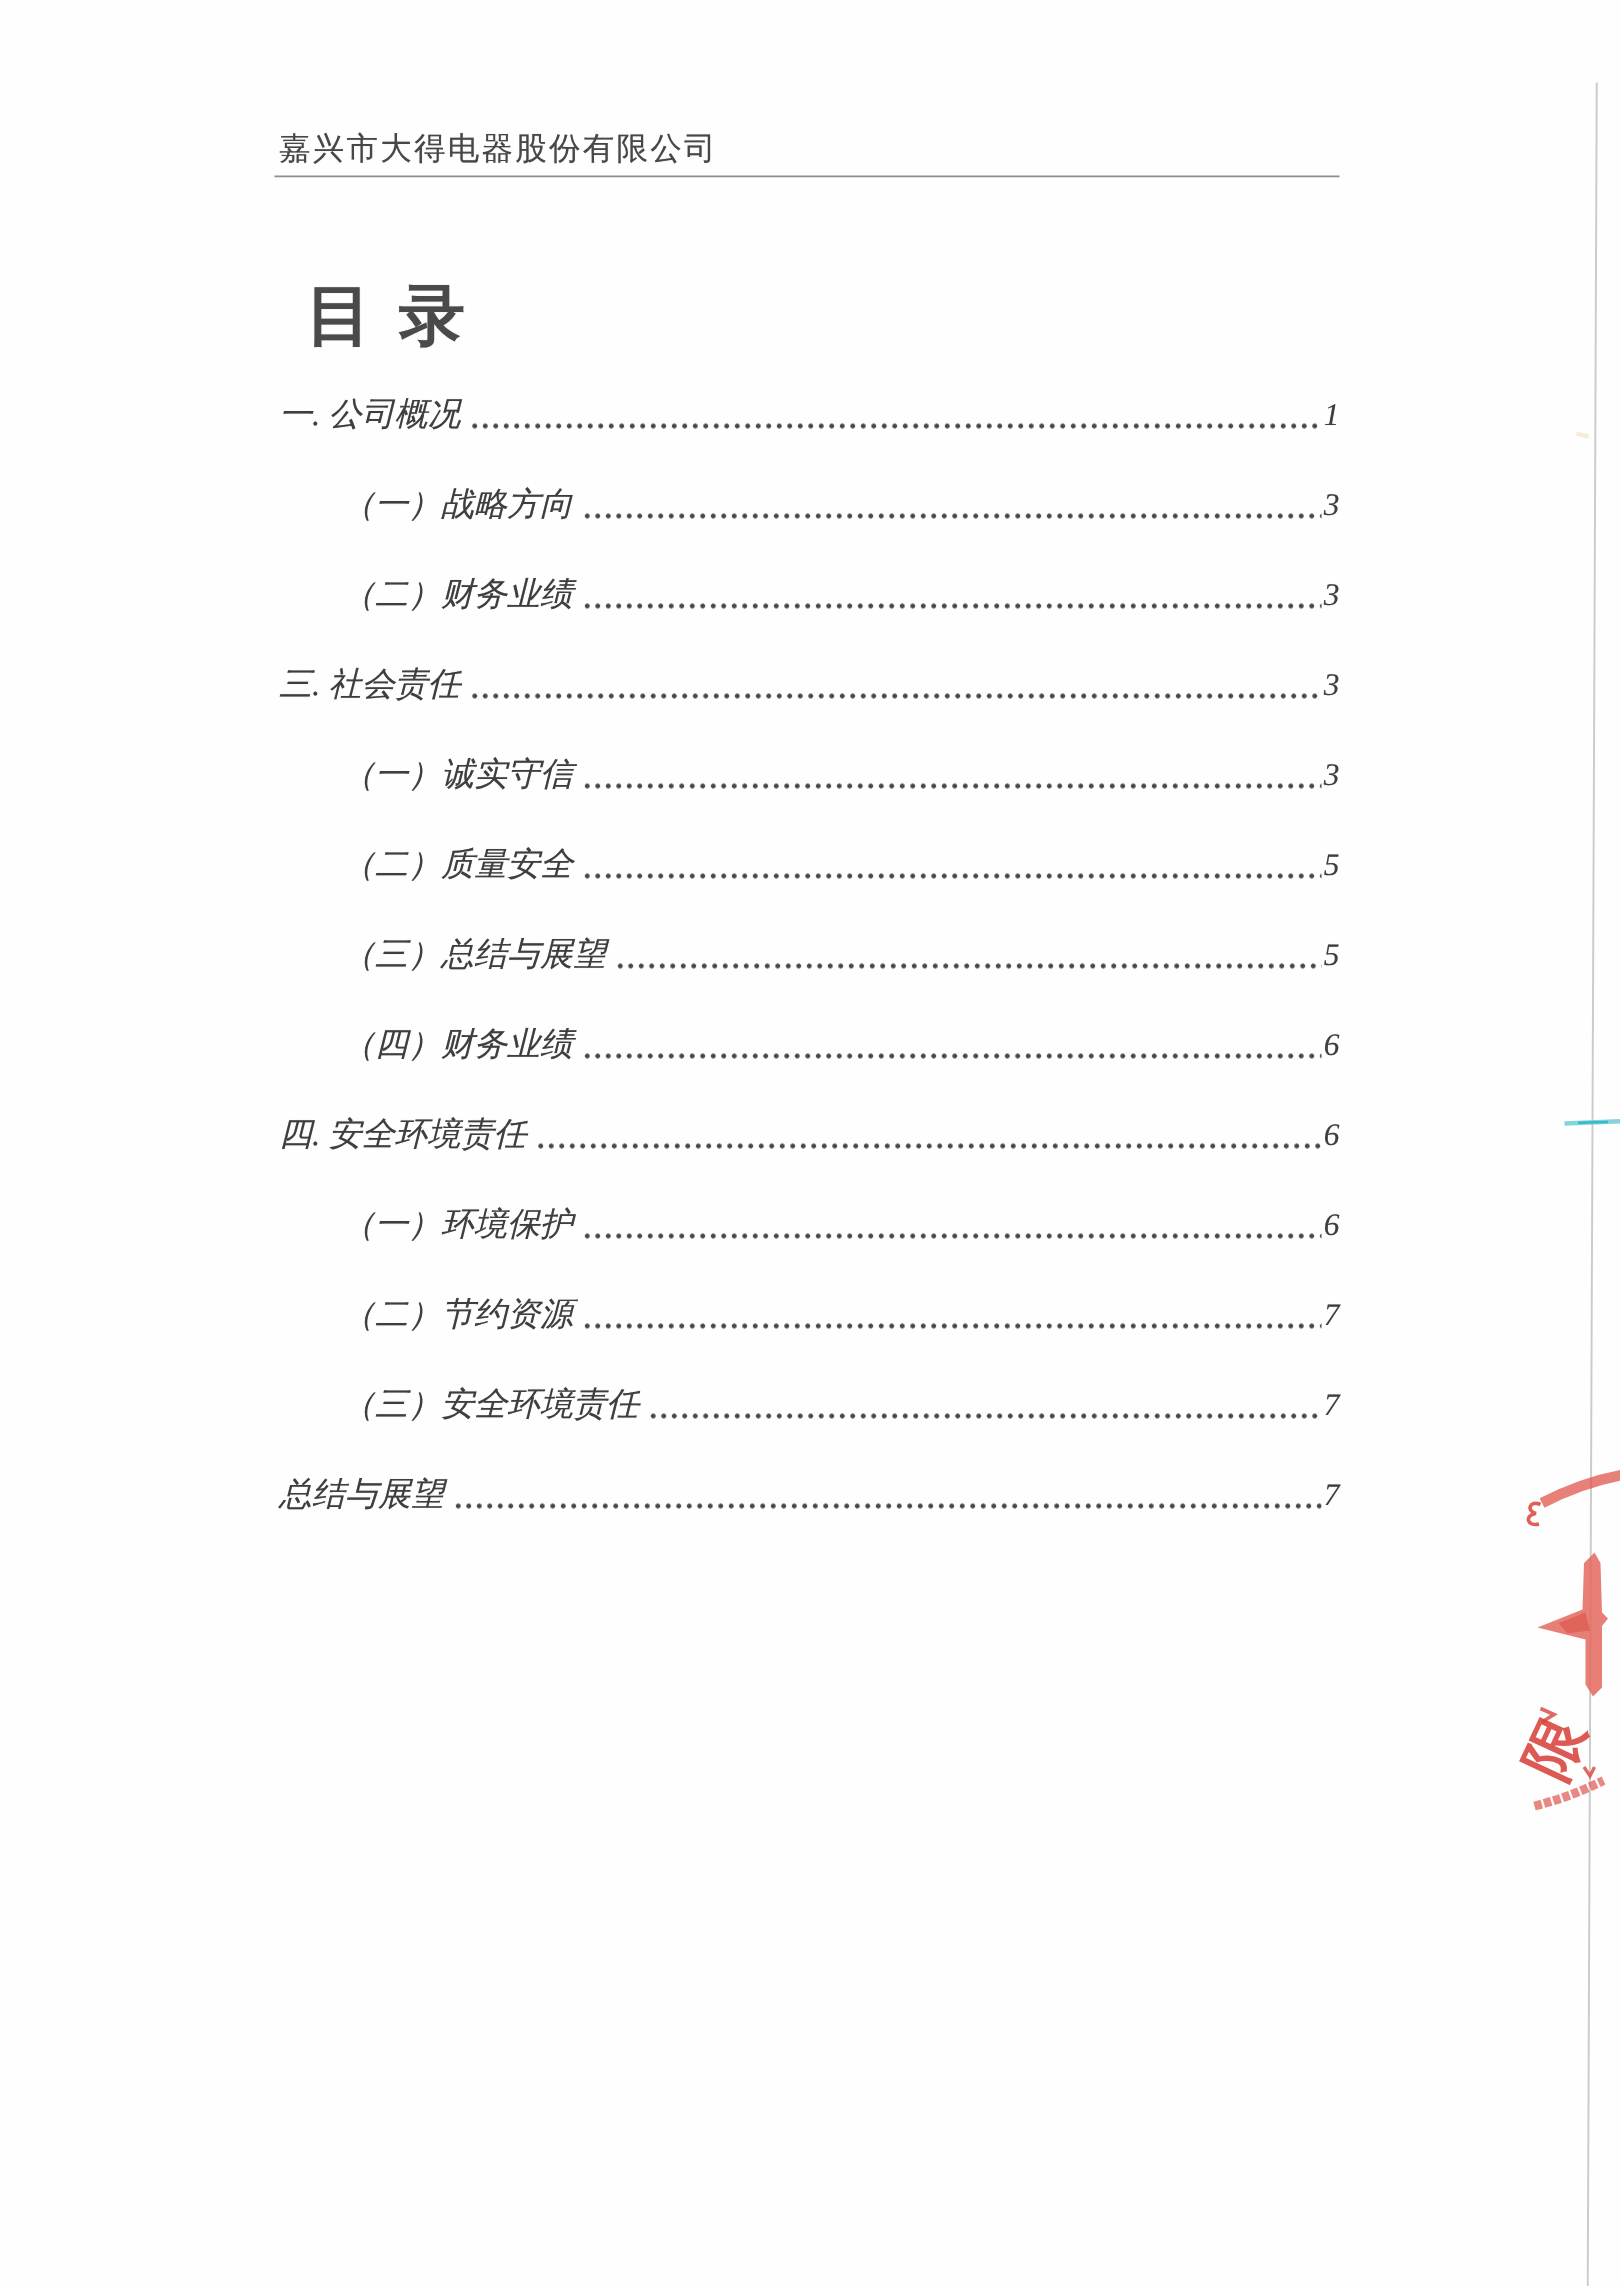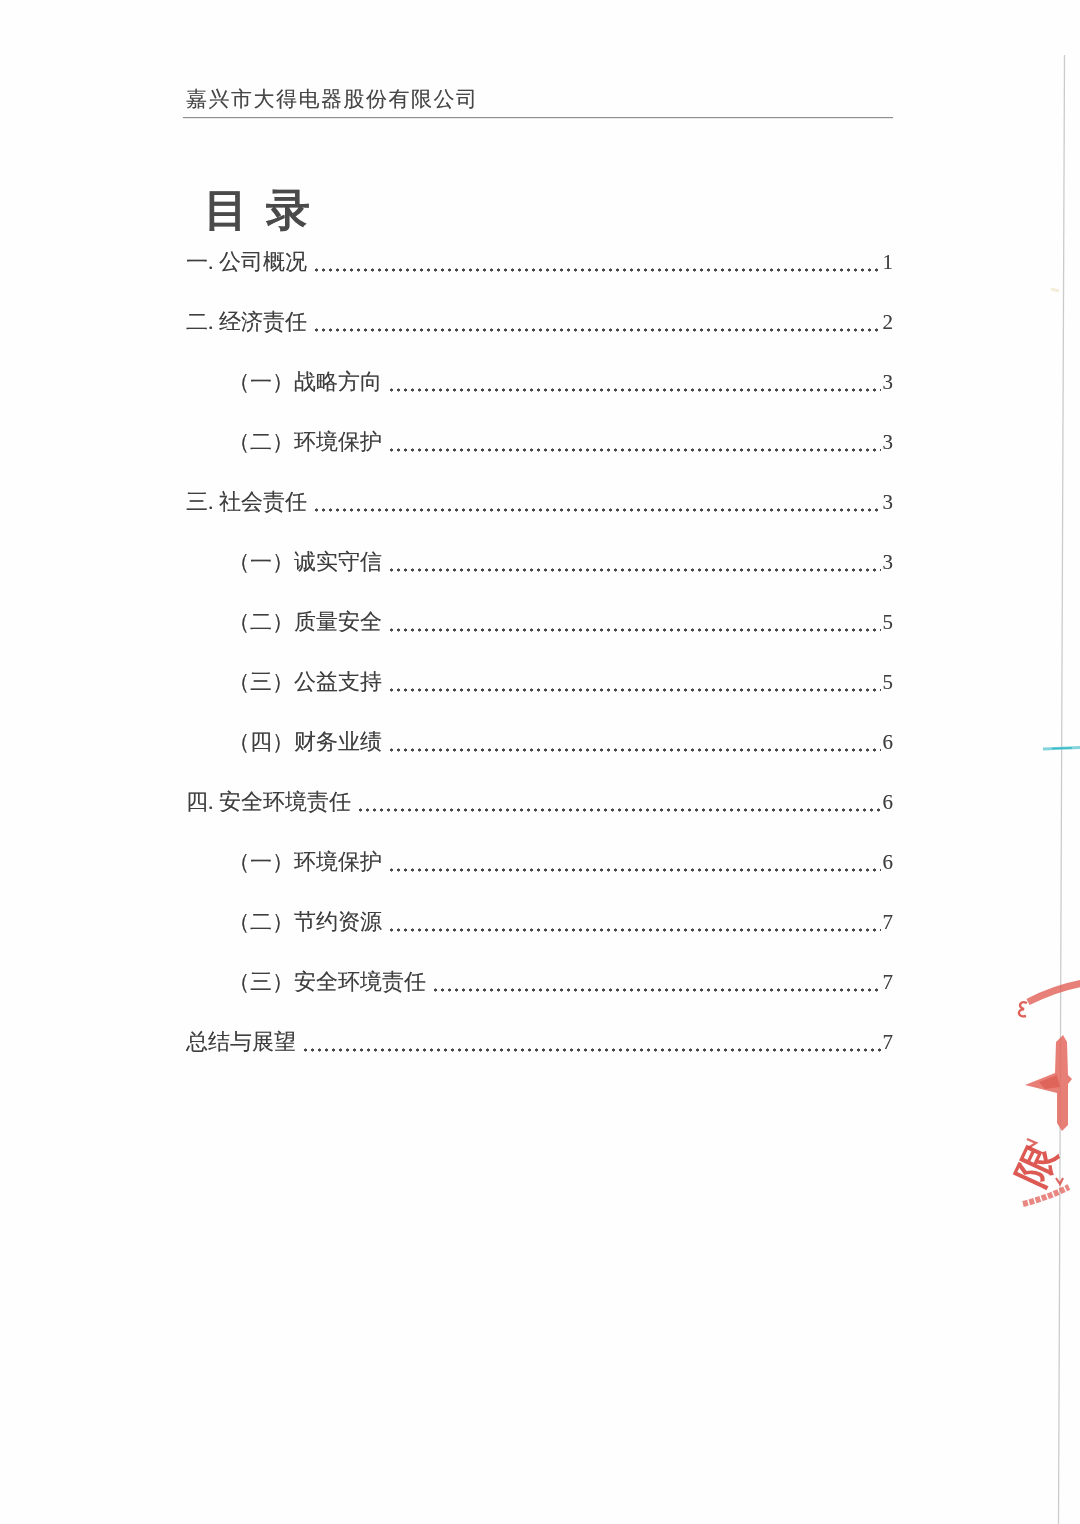--- a/index.html
+++ b/index.html
@@ -47,22 +47,23 @@
     text-indent: 18px;
     color: #4a4a4a;
     text-shadow: 0 0 0.6px rgba(70,70,70,0.5);
     font-family: "Liberation Serif", "DejaVu Serif", serif;
   }
 
   
   .toc {
     position: absolute;
     left: 186px;
-    top: 226px;
+    top: 240px;
     width: 707px;
+    font-style: italic;
   }
   .toc-row {
     display: flex;
     align-items: flex-end;
     height: 60px;
     box-sizing: border-box;
     padding-bottom: 13px;
   }
   .toc-row.level2 { padding-left: 42px; align-items: flex-end; }
   .toc-label {
@@ -123,34 +124,29 @@
 
   <h1 class="doc-title">目录</h1>
 
   <div class="toc">
     <div class="toc-row">
       <span class="toc-label">一. 公司概况</span>
       <span class="leader"></span>
       <span class="toc-page">1</span>
     </div>
 
-    <div class="toc-row">
-      <span class="toc-label">二. 经济责任</span>
-      <span class="leader"></span>
-      <span class="toc-page">2</span>
-    </div>
 
     <div class="toc-row level2">
       <span class="toc-label">（一）战略方向</span>
       <span class="leader"></span>
       <span class="toc-page">3</span>
     </div>
 
     <div class="toc-row level2">
-      <span class="toc-label">（二）环境保护</span>
+      <span class="toc-label">（二）财务业绩</span>
       <span class="leader"></span>
       <span class="toc-page">3</span>
     </div>
 
     <div class="toc-row">
       <span class="toc-label">三. 社会责任</span>
       <span class="leader"></span>
       <span class="toc-page">3</span>
     </div>
 
@@ -160,21 +156,21 @@
       <span class="toc-page">3</span>
     </div>
 
     <div class="toc-row level2">
       <span class="toc-label">（二）质量安全</span>
       <span class="leader"></span>
       <span class="toc-page">5</span>
     </div>
 
     <div class="toc-row level2">
-      <span class="toc-label">（三）公益支持</span>
+      <span class="toc-label">（三）总结与展望</span>
       <span class="leader"></span>
       <span class="toc-page">5</span>
     </div>
 
     <div class="toc-row level2">
       <span class="toc-label">（四）财务业绩</span>
       <span class="leader"></span>
       <span class="toc-page">6</span>
     </div>
 

